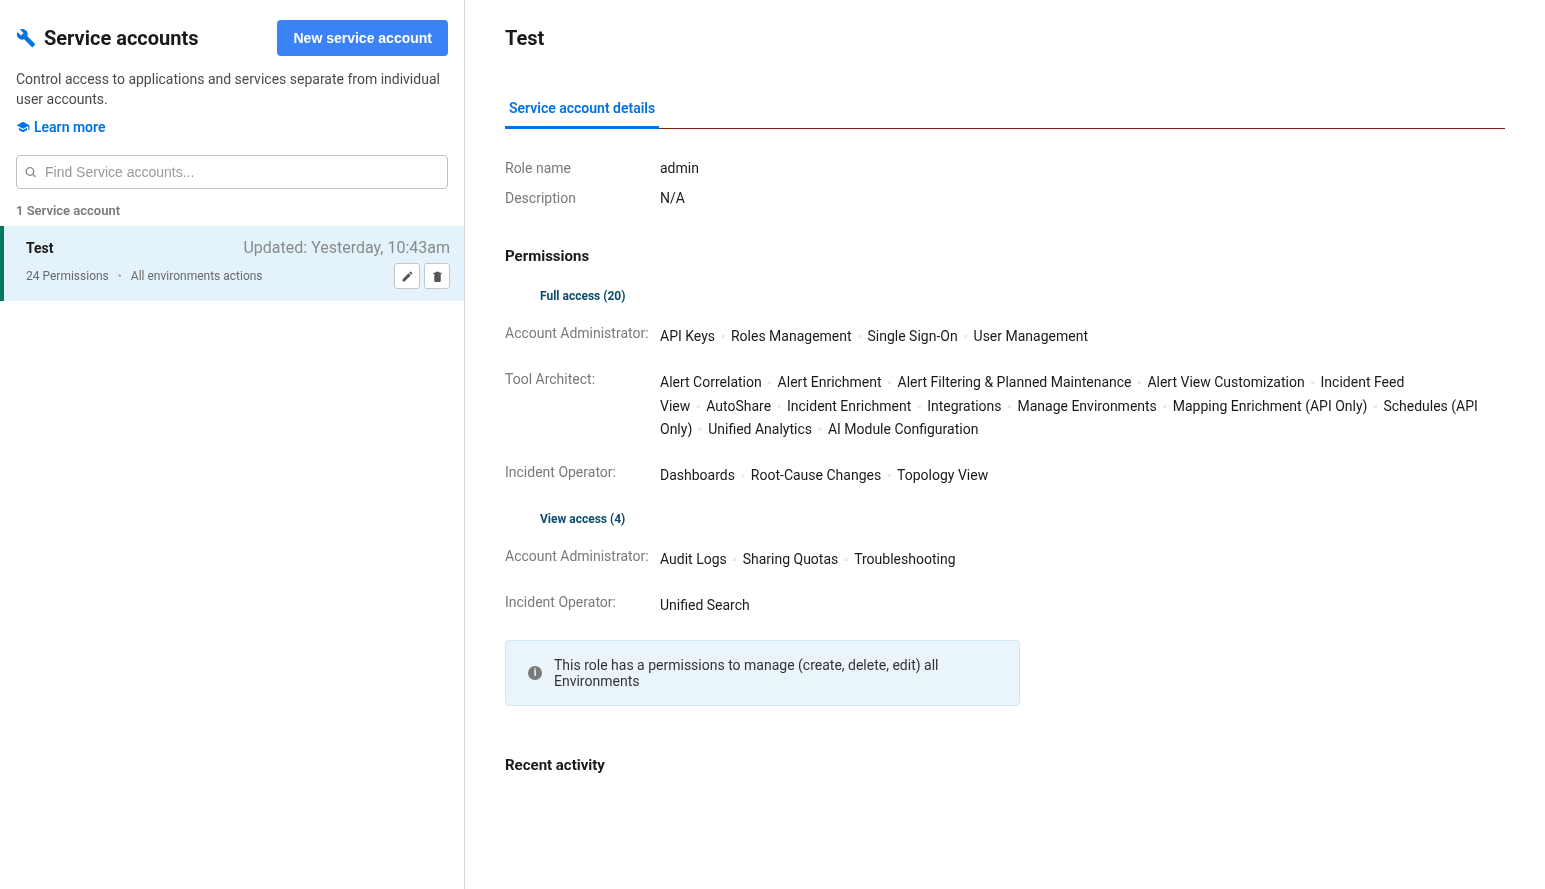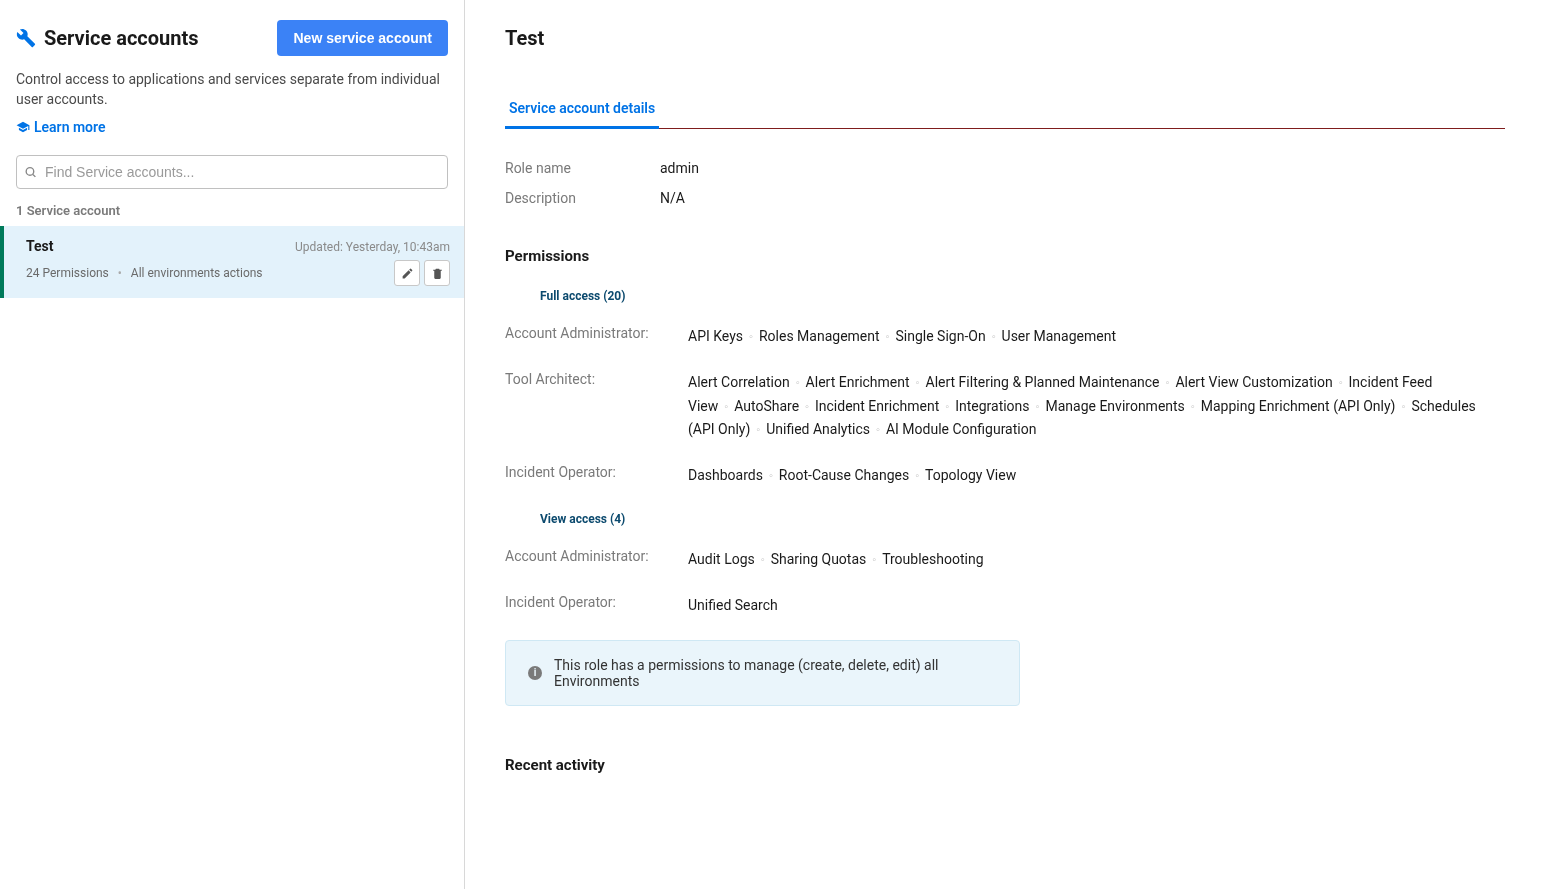--- a/index.html
+++ b/index.html
@@ -109,21 +109,21 @@
   display: flex;
   justify-content: space-between;
   align-items: baseline;
 }
 .account-name {
   font-weight: 700;
   font-size: 14px;
   color: #1a1a1a;
 }
 .account-updated {
-  font-size: 12px;
+  font-size: 16px;
   color: #8a8a8a;
 }
 .account-card-bottom {
   display: flex;
   justify-content: space-between;
   align-items: center;
   margin-top: 6px;
 }
 .account-meta {
   font-size: 12px;
@@ -195,21 +195,20 @@
   font-size: 12px;
   font-weight: 700;
   color: #0c4a6e;
   margin-top: 24px;
   margin-left: 35px;
 }
 .perm-block {
   display: flex;
   margin-top: 22px;
   align-items: flex-start;
-  gap: 28px;
 }
 .perm-role {
   width: 155px;
   color: #7a7a7a;
   font-size: 14px;
   flex-shrink: 0;
 }
 .perm-items {
   flex: 1;
   line-height: 1.7;

